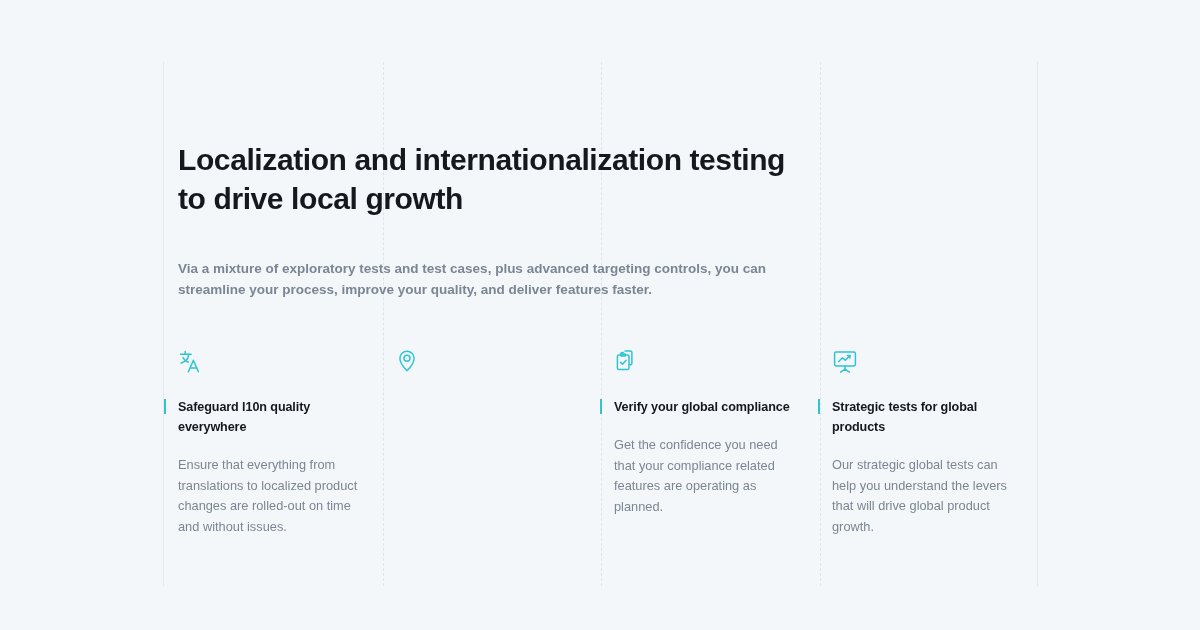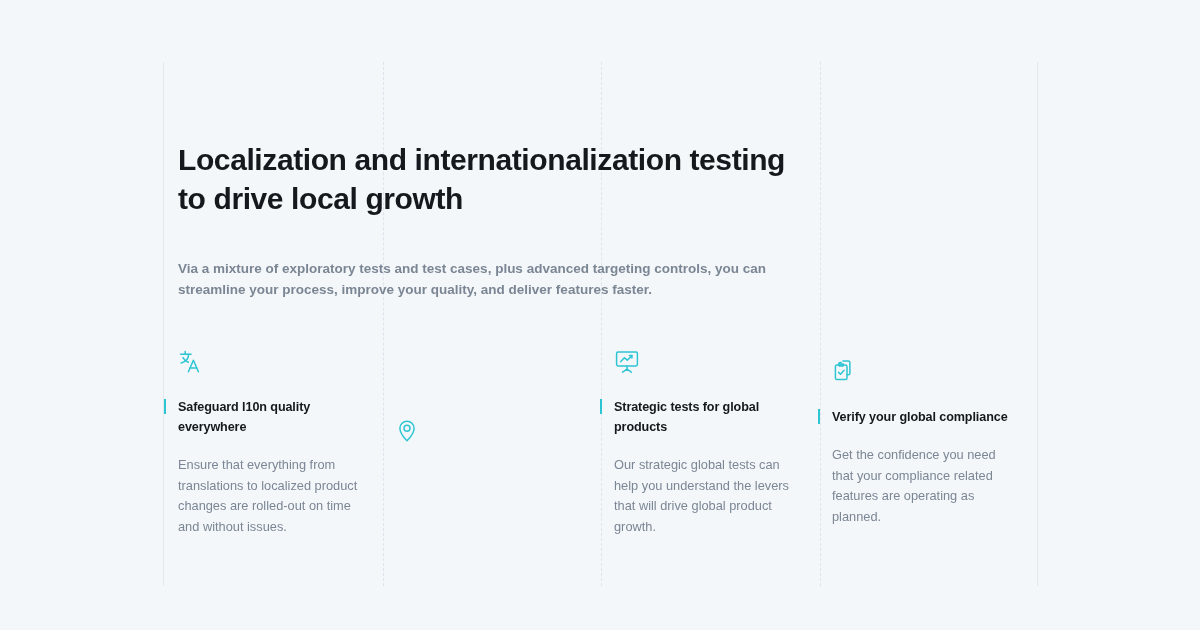--- a/index.html
+++ b/index.html
@@ -65,21 +65,20 @@
     line-height: 21px;
     color: #7b8694;
     width: 632px;
     font-weight: 700;
   }
 
   
   .cols {
     display: flex;
     margin-top: 45px;
-    align-items: center;
   }
   .col {
     width: 218px;
     flex: 0 0 218px;
     position: relative;
     padding-right: 32px;
   }
 
   .icon-wrap {
     height: 30px;
@@ -157,49 +156,49 @@
 
       <div class="col col-2">
         <div class="icon-wrap">
           <svg width="22" height="26" viewBox="0 0 22 26" fill="none" stroke="#2ec5d3" stroke-width="1.5" stroke-linecap="round" stroke-linejoin="round">
             <path d="M11 2.2c-3.9 0-7.1 3.2-7.1 7.1 0 5.4 7.1 12.5 7.1 12.5s7.1-7.1 7.1-12.5c0-3.9-3.2-7.1-7.1-7.1z"></path>
             <circle cx="11" cy="9.2" r="3.0"></circle>
           </svg>
         </div>
       </div>
 
+      <div class="col col-4">
+        <div class="icon-wrap">
+          <svg width="26" height="26" viewBox="0 0 26 26" fill="none" stroke="#2ec5d3" stroke-width="1.5" stroke-linecap="round" stroke-linejoin="round">
+            <path d="M9.2 3.4h-0.9c-0.9 0-1.6 0.7-1.6 1.6v0"></path>
+            <path d="M11.0 2.0h5.3c0.9 0 1.6 0.7 1.6 1.6v10.6c0 0.9-0.7 1.6-1.6 1.6h-1.0"></path>
+            <rect x="3.4" y="6.0" width="11.6" height="14.6" rx="1.6"></rect>
+            <path d="M7.2 5.0h4.0v1.9h-4.0z"></path>
+            <path d="M6.6 13.4l1.9 1.9 3.6-4.0"></path>
+          </svg>
+        </div>
+        <div class="card-title-row">
+          <span class="accent-bar"></span>
+          <span class="card-title">Verify your global compliance</span>
+        </div>
+        <p class="card-body">Get the confidence you need that your compliance related features are operating as planned.</p>
+      </div>
+
       <div class="col col-3">
         <div class="icon-wrap">
           <svg width="26" height="26" viewBox="0 0 26 26" fill="none" stroke="#2ec5d3" stroke-width="1.5" stroke-linecap="round" stroke-linejoin="round">
             <rect x="2.6" y="3.0" width="20.8" height="14.0" rx="1.4"></rect>
             <path d="M13 17v3.2"></path>
             <path d="M8.6 23.2l4.4-3.0 4.4 3.0"></path>
             <path d="M6.8 12.6l3.6-3.8 2.9 2.4 4.6-4.6"></path>
             <path d="M15.4 6.6h2.5v2.5"></path>
           </svg>
         </div>
         <div class="card-title-row">
           <span class="accent-bar"></span>
           <span class="card-title">Strategic tests for global products</span>
         </div>
         <p class="card-body">Our strategic global tests can help you understand the levers that will drive global product growth.</p>
       </div>
 
-      <div class="col col-4">
-        <div class="icon-wrap">
-          <svg width="26" height="26" viewBox="0 0 26 26" fill="none" stroke="#2ec5d3" stroke-width="1.5" stroke-linecap="round" stroke-linejoin="round">
-            <path d="M9.2 3.4h-0.9c-0.9 0-1.6 0.7-1.6 1.6v0"></path>
-            <path d="M11.0 2.0h5.3c0.9 0 1.6 0.7 1.6 1.6v10.6c0 0.9-0.7 1.6-1.6 1.6h-1.0"></path>
-            <rect x="3.4" y="6.0" width="11.6" height="14.6" rx="1.6"></rect>
-            <path d="M7.2 5.0h4.0v1.9h-4.0z"></path>
-            <path d="M6.6 13.4l1.9 1.9 3.6-4.0"></path>
-          </svg>
-        </div>
-        <div class="card-title-row">
-          <span class="accent-bar"></span>
-          <span class="card-title">Verify your global compliance</span>
-        </div>
-        <p class="card-body">Get the confidence you need that your compliance related features are operating as planned.</p>
-      </div>
-
     </div>
   </div>
 </div>
 
 </body></html>

